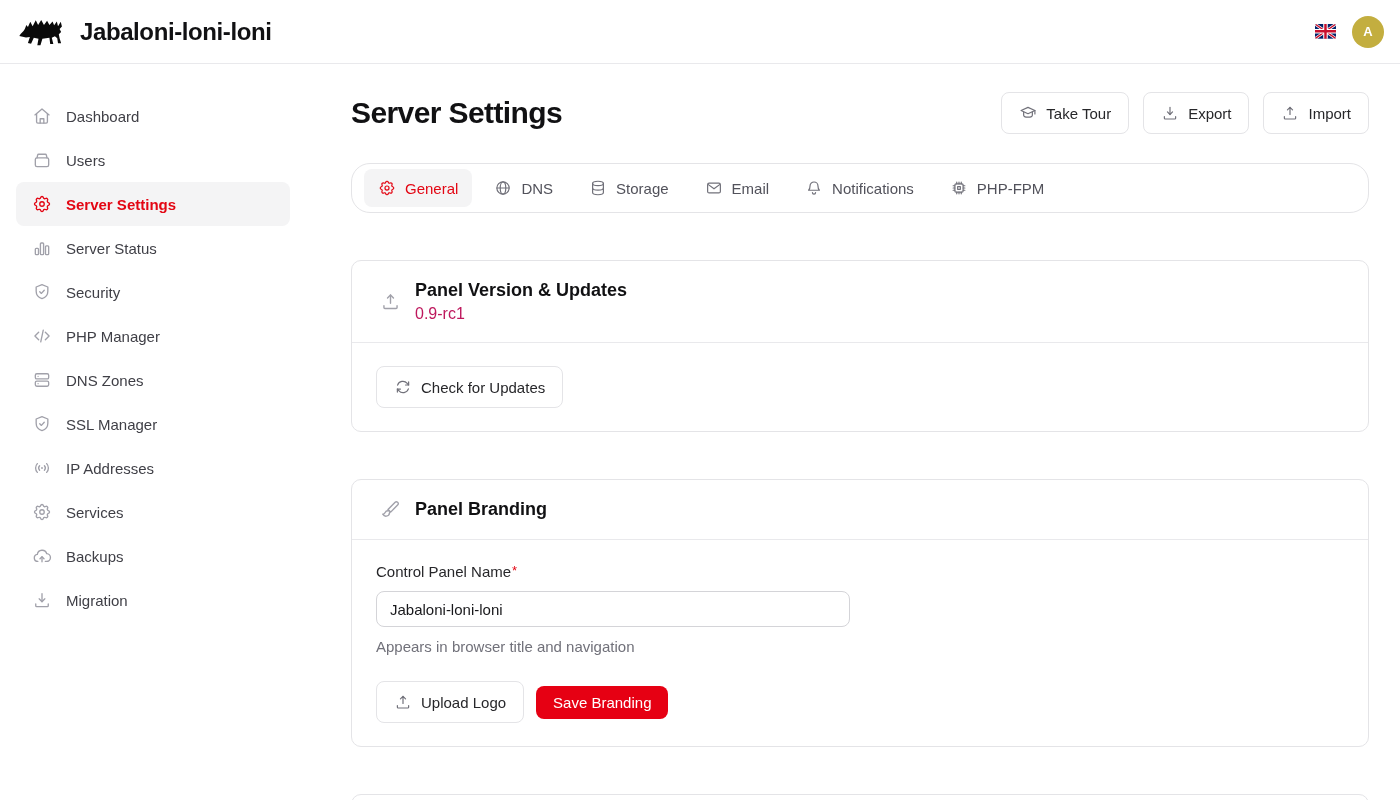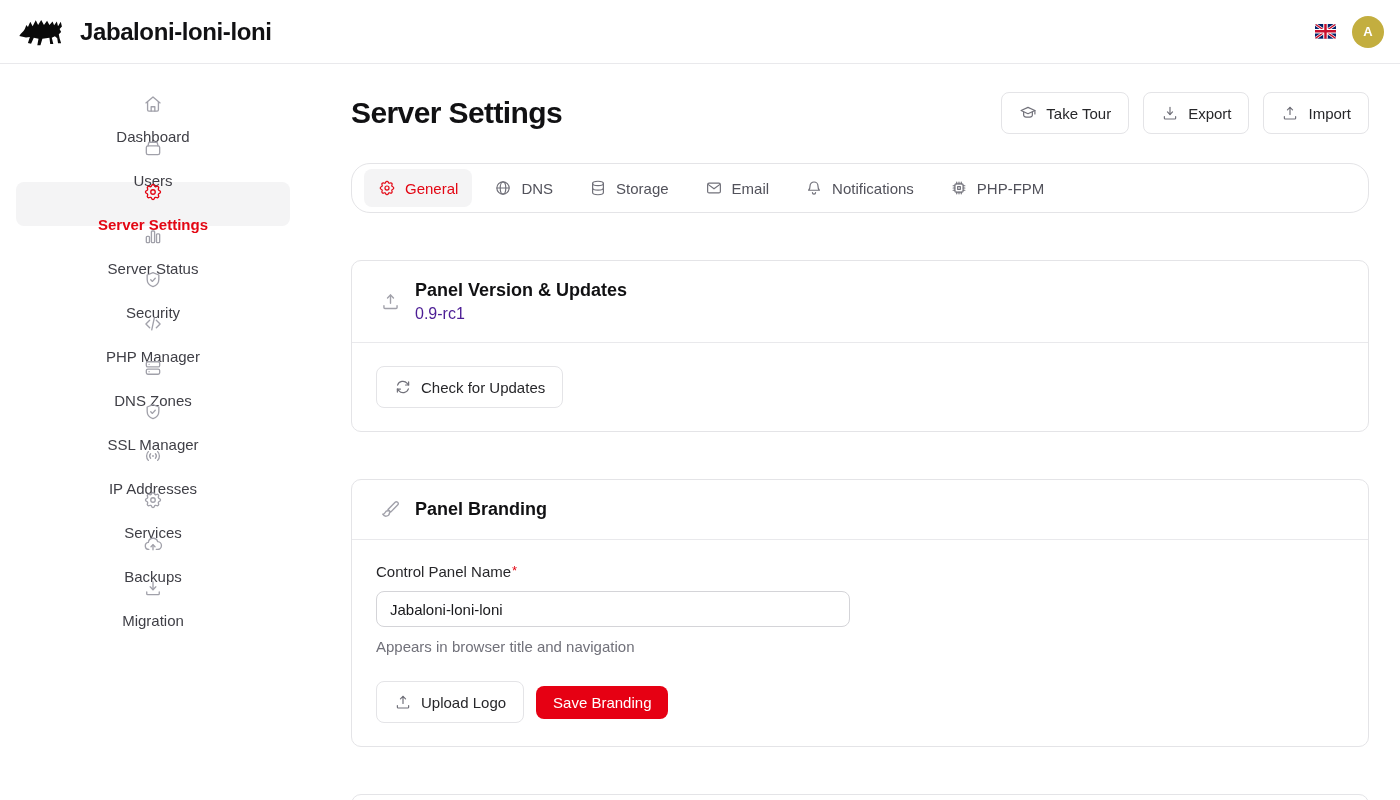--- a/index.html
+++ b/index.html
@@ -22,21 +22,21 @@
     width:32px; height:32px; border-radius:50%;
     display:flex; align-items:center; justify-content:center;
     color:#fff; font-size:13px; font-weight:700; cursor:pointer;
   }
   
   .layout{ display:flex; height:736px; }
   .sidebar{ width:306px; flex:none; padding-top:30px; }
   .side-item{
     height:44px; margin:0 16px; padding:0 16px; border-radius:8px;
     display:flex; align-items:center; gap:14px;
-    font-size:15px; color:#3f3f46; cursor:pointer;flex-direction:column;
+    font-size:15px; color:#3f3f46; cursor:pointer;
   }
   .side-item .icn{ width:20px; height:20px; color:#a1a1aa; flex:none; }
   .side-item.active{ background:#f4f4f5; font-weight:600; }
   .icn svg{ width:100%; height:100%; display:block; }
   .main{ flex:1; padding:28px 31px 0 45px; overflow:hidden; }
   
   .page-head{ display:flex; align-items:center; justify-content:space-between; margin-bottom:29px; }
   h1{ font-size:30px; font-weight:700; letter-spacing:-0.6px; color:#111113; }
   .actions{ display:flex; gap:14px; }
   .btn{
@@ -57,21 +57,21 @@
     display:inline-flex; align-items:center; gap:9px;
     height:38px; padding:0 14px; border-radius:8px;
     font-size:15px; font-weight:500; color:#52525b; cursor:pointer; background:transparent; border:none; font-family:inherit;
   }
   .tab .icn{ width:18px; height:18px; color:#71717a; }
   
   .card{ border:1px solid #e4e4e7; border-radius:10px; margin-bottom:20px; background:#fff;margin-top:47px; }
   .card-head{ padding:19px 24px 19px 28px; display:flex; align-items:center; gap:14px; border-bottom:1px solid #e9e9ec; }
   .card-head .icn{ width:21px; height:21px; color:#a1a1aa; flex:none; }
   .card-title{ font-size:18px; font-weight:700; color:#111113; }
-  .card-sub{ font-size:16px; color:#4c1d95; margin-top:4px; font-weight:400;}
+  .card-sub{ font-size:16px; color:#be185d; margin-top:4px; font-weight:400;}
   .card-body{ padding:23px 24px; }
   .field-label{ font-size:15px; font-weight:500; color:#27272a; display:inline-block; }
   .req{ color:#e30613; font-size:13px; vertical-align:top; margin-left:1px;}
   .text-input{
     display:block; margin-top:10px; width:474px; height:36px;
     border:1px solid #d4d4d8; border-radius:8px; padding:0 13px;
     font-family:inherit; font-size:15px; color:#18181b; background:#fff; outline:none;
   }
   .help{ margin-top:11px; font-size:15px; color:#71717a; }
   .btn-row{ margin-top:26px; display:flex; gap:12px; align-items:center;}

